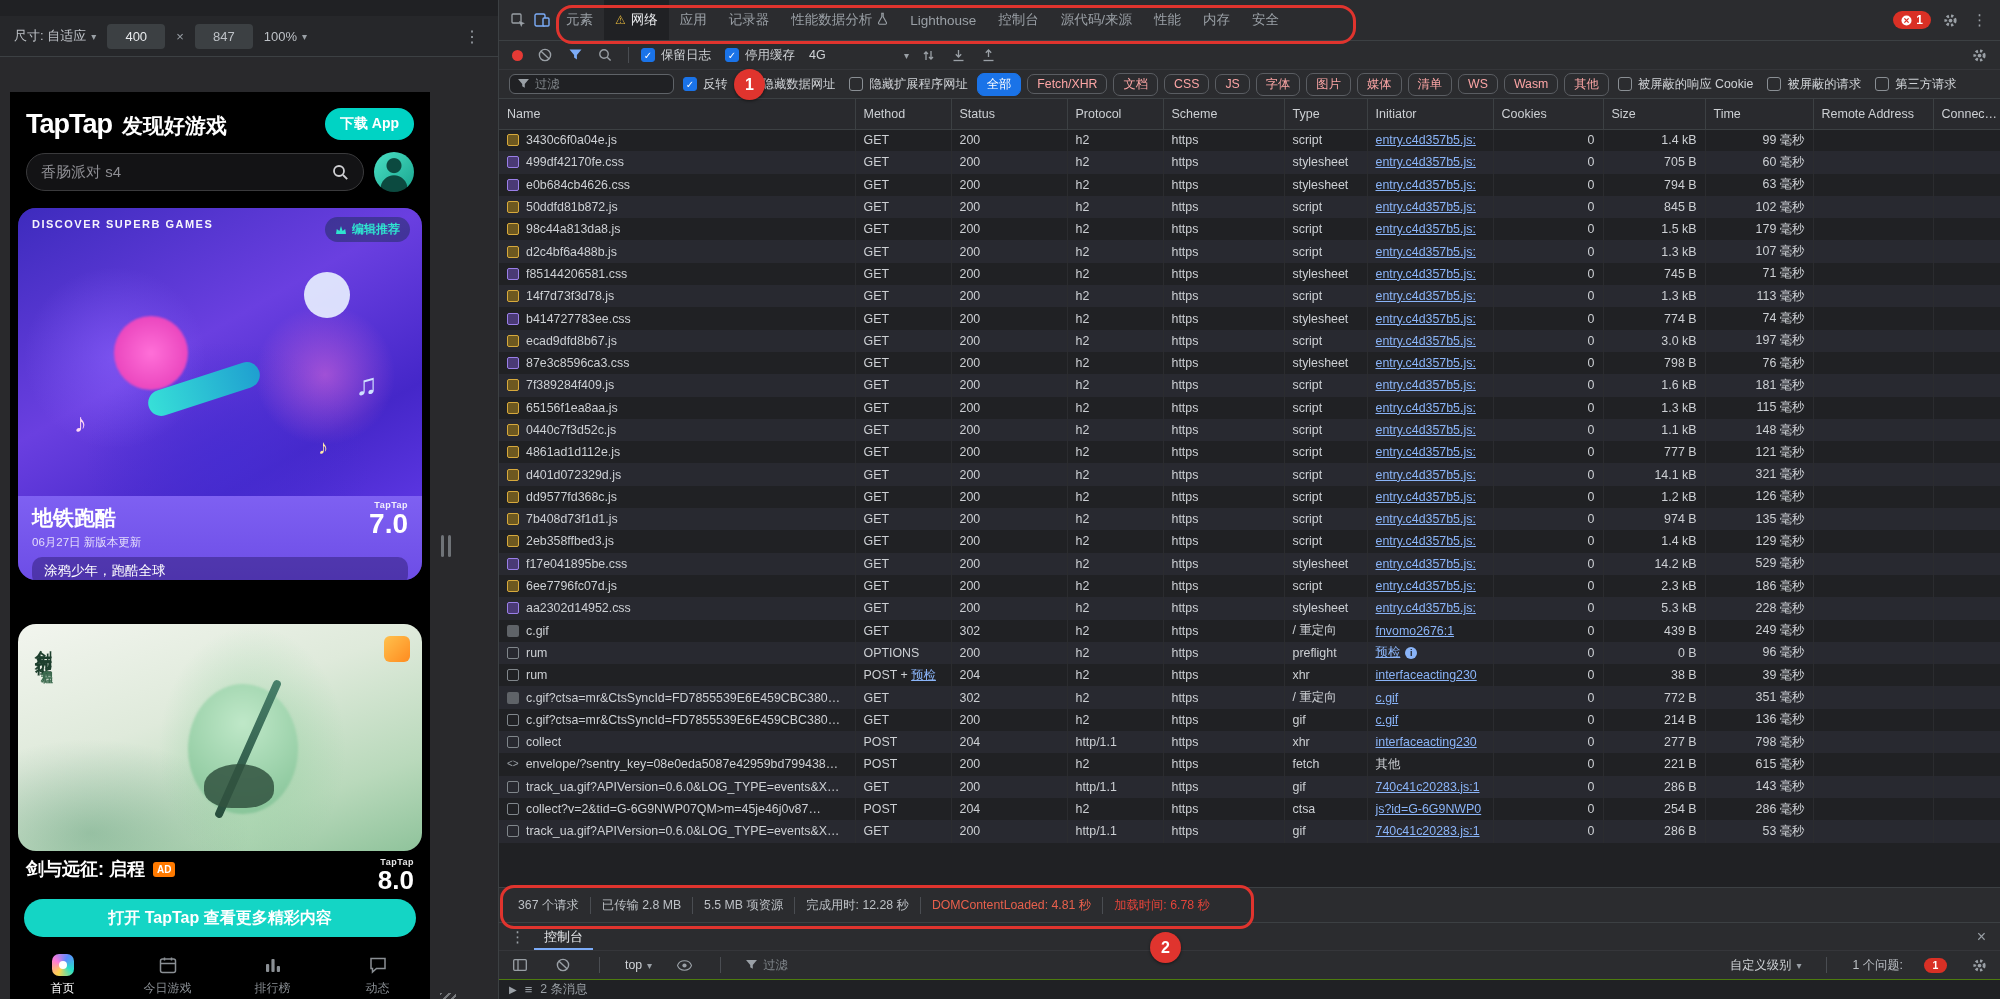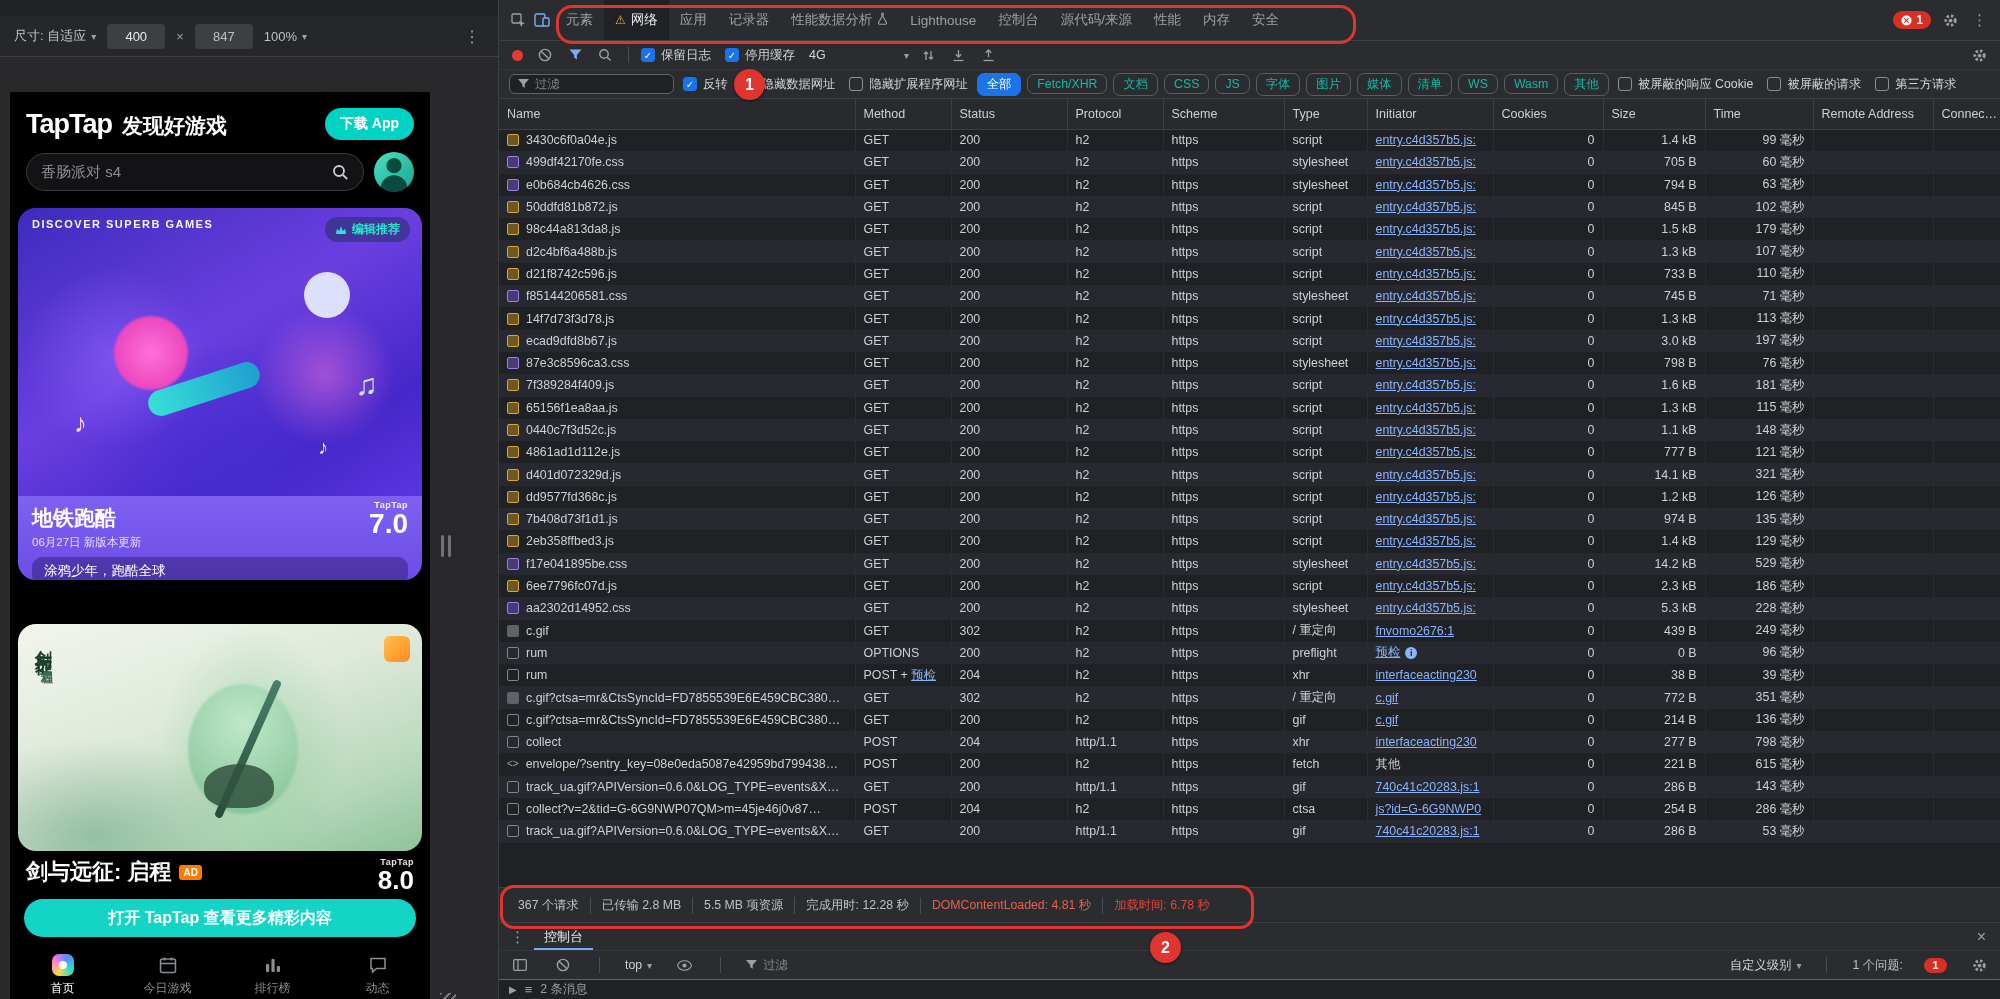--- a/index.html
+++ b/index.html
@@ -73,21 +73,21 @@
   .vlogo-sub{font-size:12px;color:#3c6a4e;margin-top:6px;}
   .appicon{position:absolute;right:12px;top:12px;width:26px;height:26px;border-radius:6px;
       background:linear-gradient(135deg,#ffc14d,#ff8b1f);}
   .deco2{position:absolute;}
   .deco2.blob{left:170px;top:60px;width:110px;height:130px;border-radius:50%;
       background:radial-gradient(circle at 50% 30%,#bfe8c8,#7fbf92);filter:blur(1px);}
   .deco2.sword{left:226px;top:50px;width:8px;height:150px;border-radius:4px;background:linear-gradient(#48806a,#274d3c);transform:rotate(24deg);}
   .deco2.skirt{left:186px;top:140px;width:70px;height:44px;border-radius:50% 50% 40% 40%;background:#31523f;opacity:.85;}
   .pt-caption{display:flex;justify-content:space-between;align-items:flex-start;margin:6px 16px 0;}
   .cap-left{display:flex;align-items:center;gap:8px;}
-  .cap-title{font-size:22px;font-weight:bold;color:#fff;}
+  .cap-title{font-size:18px;font-weight:bold;color:#fff;}
   .ad-badge{background:#ff7a00;color:#fff;font-size:10px;font-weight:bold;border-radius:3px;padding:2px 4px;}
   .cap-score{text-align:right;color:#fff;}
   .cap-score .s-val{font-size:26px;}
   .pt-open-btn{margin:6px 14px 0;height:38px;border-radius:19px;background:#14d5c5;color:#fff;
       font-weight:bold;font-size:16px;display:flex;align-items:center;justify-content:center;}
   .pt-nav{position:absolute;left:0;right:0;bottom:10px;height:60px;display:grid;grid-template-columns:repeat(4,1fr);background:#000;}
   .pt-nav-item{display:flex;flex-direction:column;align-items:center;justify-content:center;gap:4px;color:#8a8f94;}
   .pt-nav-lbl{font-size:12px;color:#8a8f94;}
   .pt-nav-item.act .pt-nav-lbl{color:#fff;}
   .pt-nav-ic{height:22px;display:flex;align-items:center;justify-content:center;}
@@ -120,21 +120,21 @@
       display:inline-flex;align-items:center;justify-content:center;font-size:10px;color:#fff;}
   .cb.on{background:#1a73e8;border-color:#1a73e8;}
   .cb-lbl{color:#cfd2d6;white-space:nowrap;}
   .throttle{display:inline-flex;align-items:center;justify-content:space-between;width:100px;margin-left:6px;color:#cfd2d6;}
 
   .net-filterbar{height:29px;box-sizing:border-box;flex:none;display:flex;align-items:center;gap:9px;
       padding:0 10px;background:#2b2c2f;border-bottom:1px solid #3c4043;font-size:12.3px;overflow:hidden;}
   .filter-box{display:inline-flex;align-items:center;gap:6px;width:165px;height:20px;box-sizing:border-box;flex:none;
       border:1px solid #5f6368;border-radius:6px;padding:0 8px;color:#80868b;background:#202124;}
   .chips{display:inline-flex;align-items:center;gap:6px;}
-  .chip{border:1px solid #5a5d62;border-radius:7px;padding:2px 9px;color:#14b8a6;white-space:nowrap;}
+  .chip{border:1px solid #5a5d62;border-radius:7px;padding:2px 9px;color:#fca5a5;white-space:nowrap;}
   .chip.sel{background:#1a73e8;border-color:#1a73e8;color:#fff;}
 
   .net-table{flex:1;overflow:hidden;background:#202124;}
   table{border-collapse:collapse;table-layout:fixed;width:1501px;}
   col.c1{width:356px}col.c2{width:96px}col.c3{width:116px}col.c4{width:96px}col.c5{width:121px}col.c6{width:83px}
   col.c7{width:126px}col.c8{width:110px}col.c9{width:102px}col.c10{width:108px}col.c11{width:120px}col.c12{width:67px}
   thead th{height:30px;box-sizing:border-box;background:#292a2e;border-bottom:1px solid #3c4043;border-right:1px solid #3c4043;
       font-weight:normal;font-size:12.5px;color:#cdd0d4;text-align:left;padding:0 8px;white-space:nowrap;overflow:hidden;}
   tbody td{height:22.3px;box-sizing:border-box;font-size:12.4px;padding:0 8px;white-space:nowrap;overflow:hidden;
       border-right:1px solid rgba(255,255,255,.05);color:#cdd0d4;}
@@ -655,39 +655,20 @@
               <td class="c-init"><span class="lnk">entry.c4d357b5.js:</span></td>
               <td class="num">0</td>
               <td class="num">1.3 kB</td>
               <td class="num">107 毫秒</td>
               <td></td>
               <td></td>
             </tr>
             <tr>
               <td class="c-name">
                 <div class="nmw">
-                  <span class="ficon js"></span>
-                  <span class="nm">d21f8742c596.js</span>
-                </div>
-              </td>
-              <td>GET</td>
-              <td>200</td>
-              <td>h2</td>
-              <td>https</td>
-              <td>script</td>
-              <td class="c-init"><span class="lnk">entry.c4d357b5.js:</span></td>
-              <td class="num">0</td>
-              <td class="num">733 B</td>
-              <td class="num">110 毫秒</td>
-              <td></td>
-              <td></td>
-            </tr>
-            <tr>
-              <td class="c-name">
-                <div class="nmw">
                   <span class="ficon css"></span>
                   <span class="nm">f85144206581.css</span>
                 </div>
               </td>
               <td>GET</td>
               <td>200</td>
               <td>h2</td>
               <td>https</td>
               <td>stylesheet</td>
               <td class="c-init"><span class="lnk">entry.c4d357b5.js:</span></td>
@@ -706,20 +687,39 @@
               </td>
               <td>GET</td>
               <td>200</td>
               <td>h2</td>
               <td>https</td>
               <td>script</td>
               <td class="c-init"><span class="lnk">entry.c4d357b5.js:</span></td>
               <td class="num">0</td>
               <td class="num">1.3 kB</td>
               <td class="num">113 毫秒</td>
+              <td></td>
+              <td></td>
+            </tr>
+            <tr>
+              <td class="c-name">
+                <div class="nmw">
+                  <span class="ficon css"></span>
+                  <span class="nm">b414727783ee.css</span>
+                </div>
+              </td>
+              <td>GET</td>
+              <td>200</td>
+              <td>h2</td>
+              <td>https</td>
+              <td>stylesheet</td>
+              <td class="c-init"><span class="lnk">entry.c4d357b5.js:</span></td>
+              <td class="num">0</td>
+              <td class="num">774 B</td>
+              <td class="num">74 毫秒</td>
               <td></td>
               <td></td>
             </tr>
             <tr>
               <td class="c-name">
                 <div class="nmw">
                   <span class="ficon js"></span>
                   <span class="nm">ecad9dfd8b67.js</span>
                 </div>
               </td>

